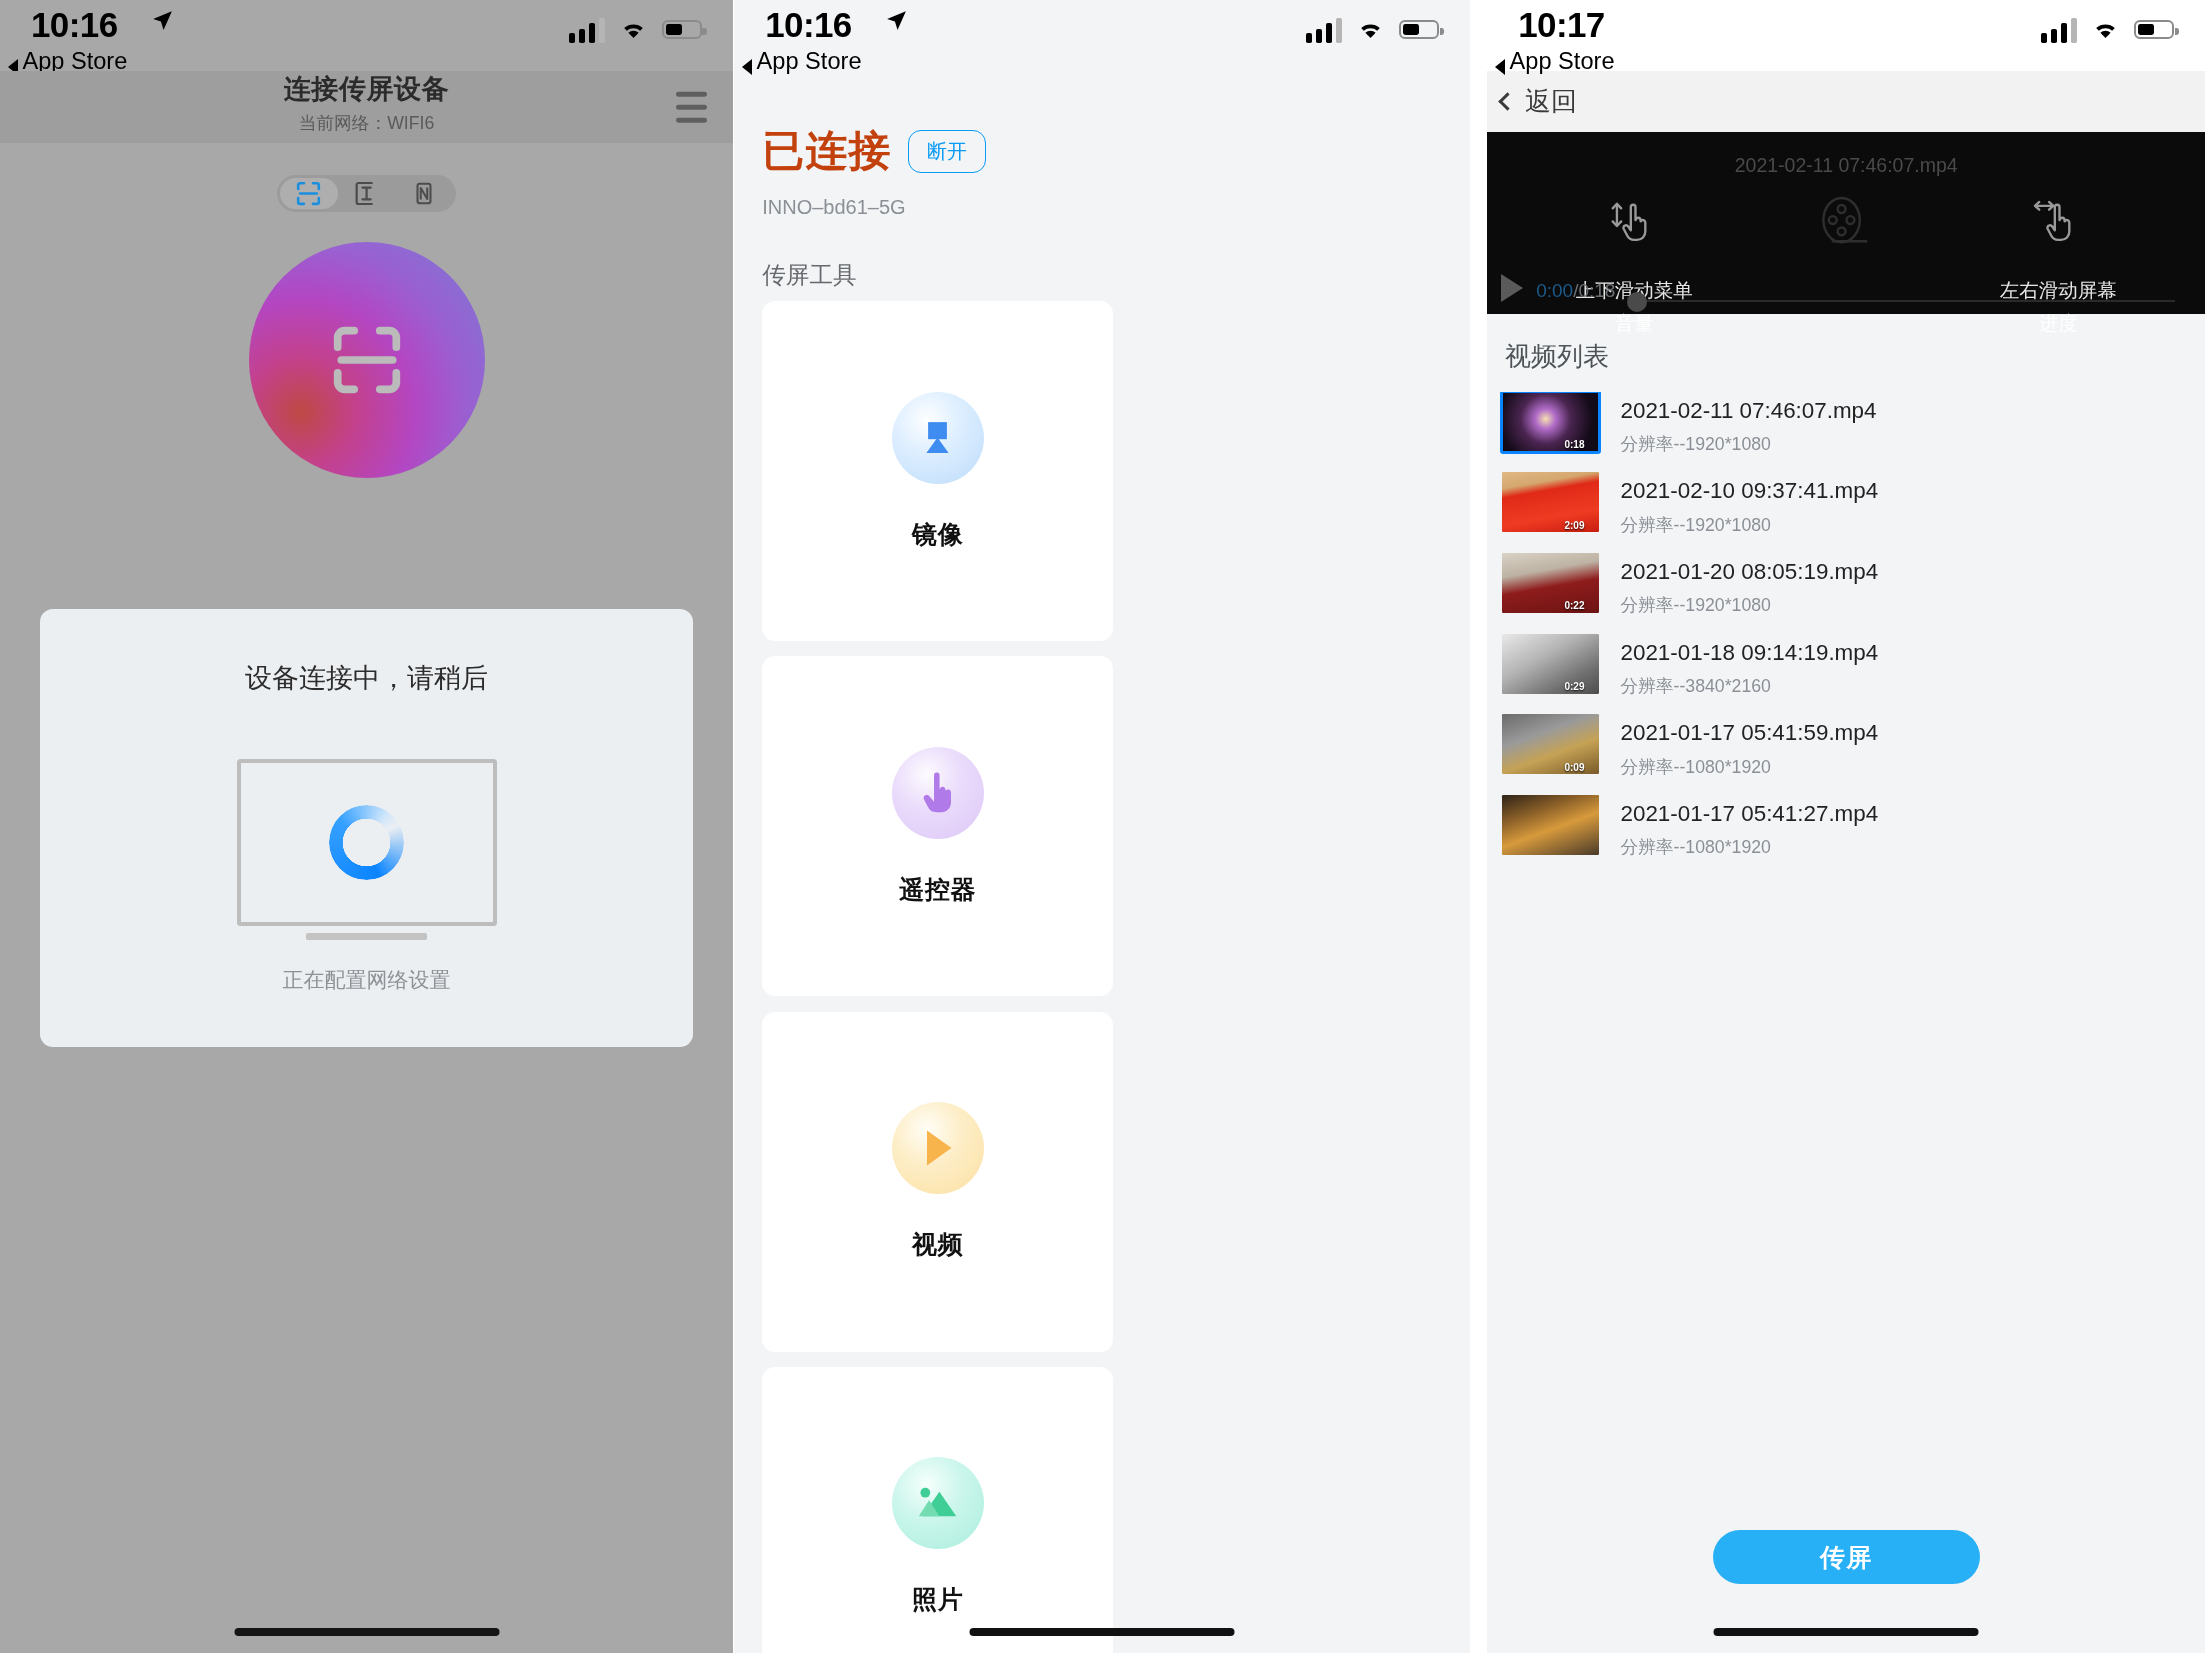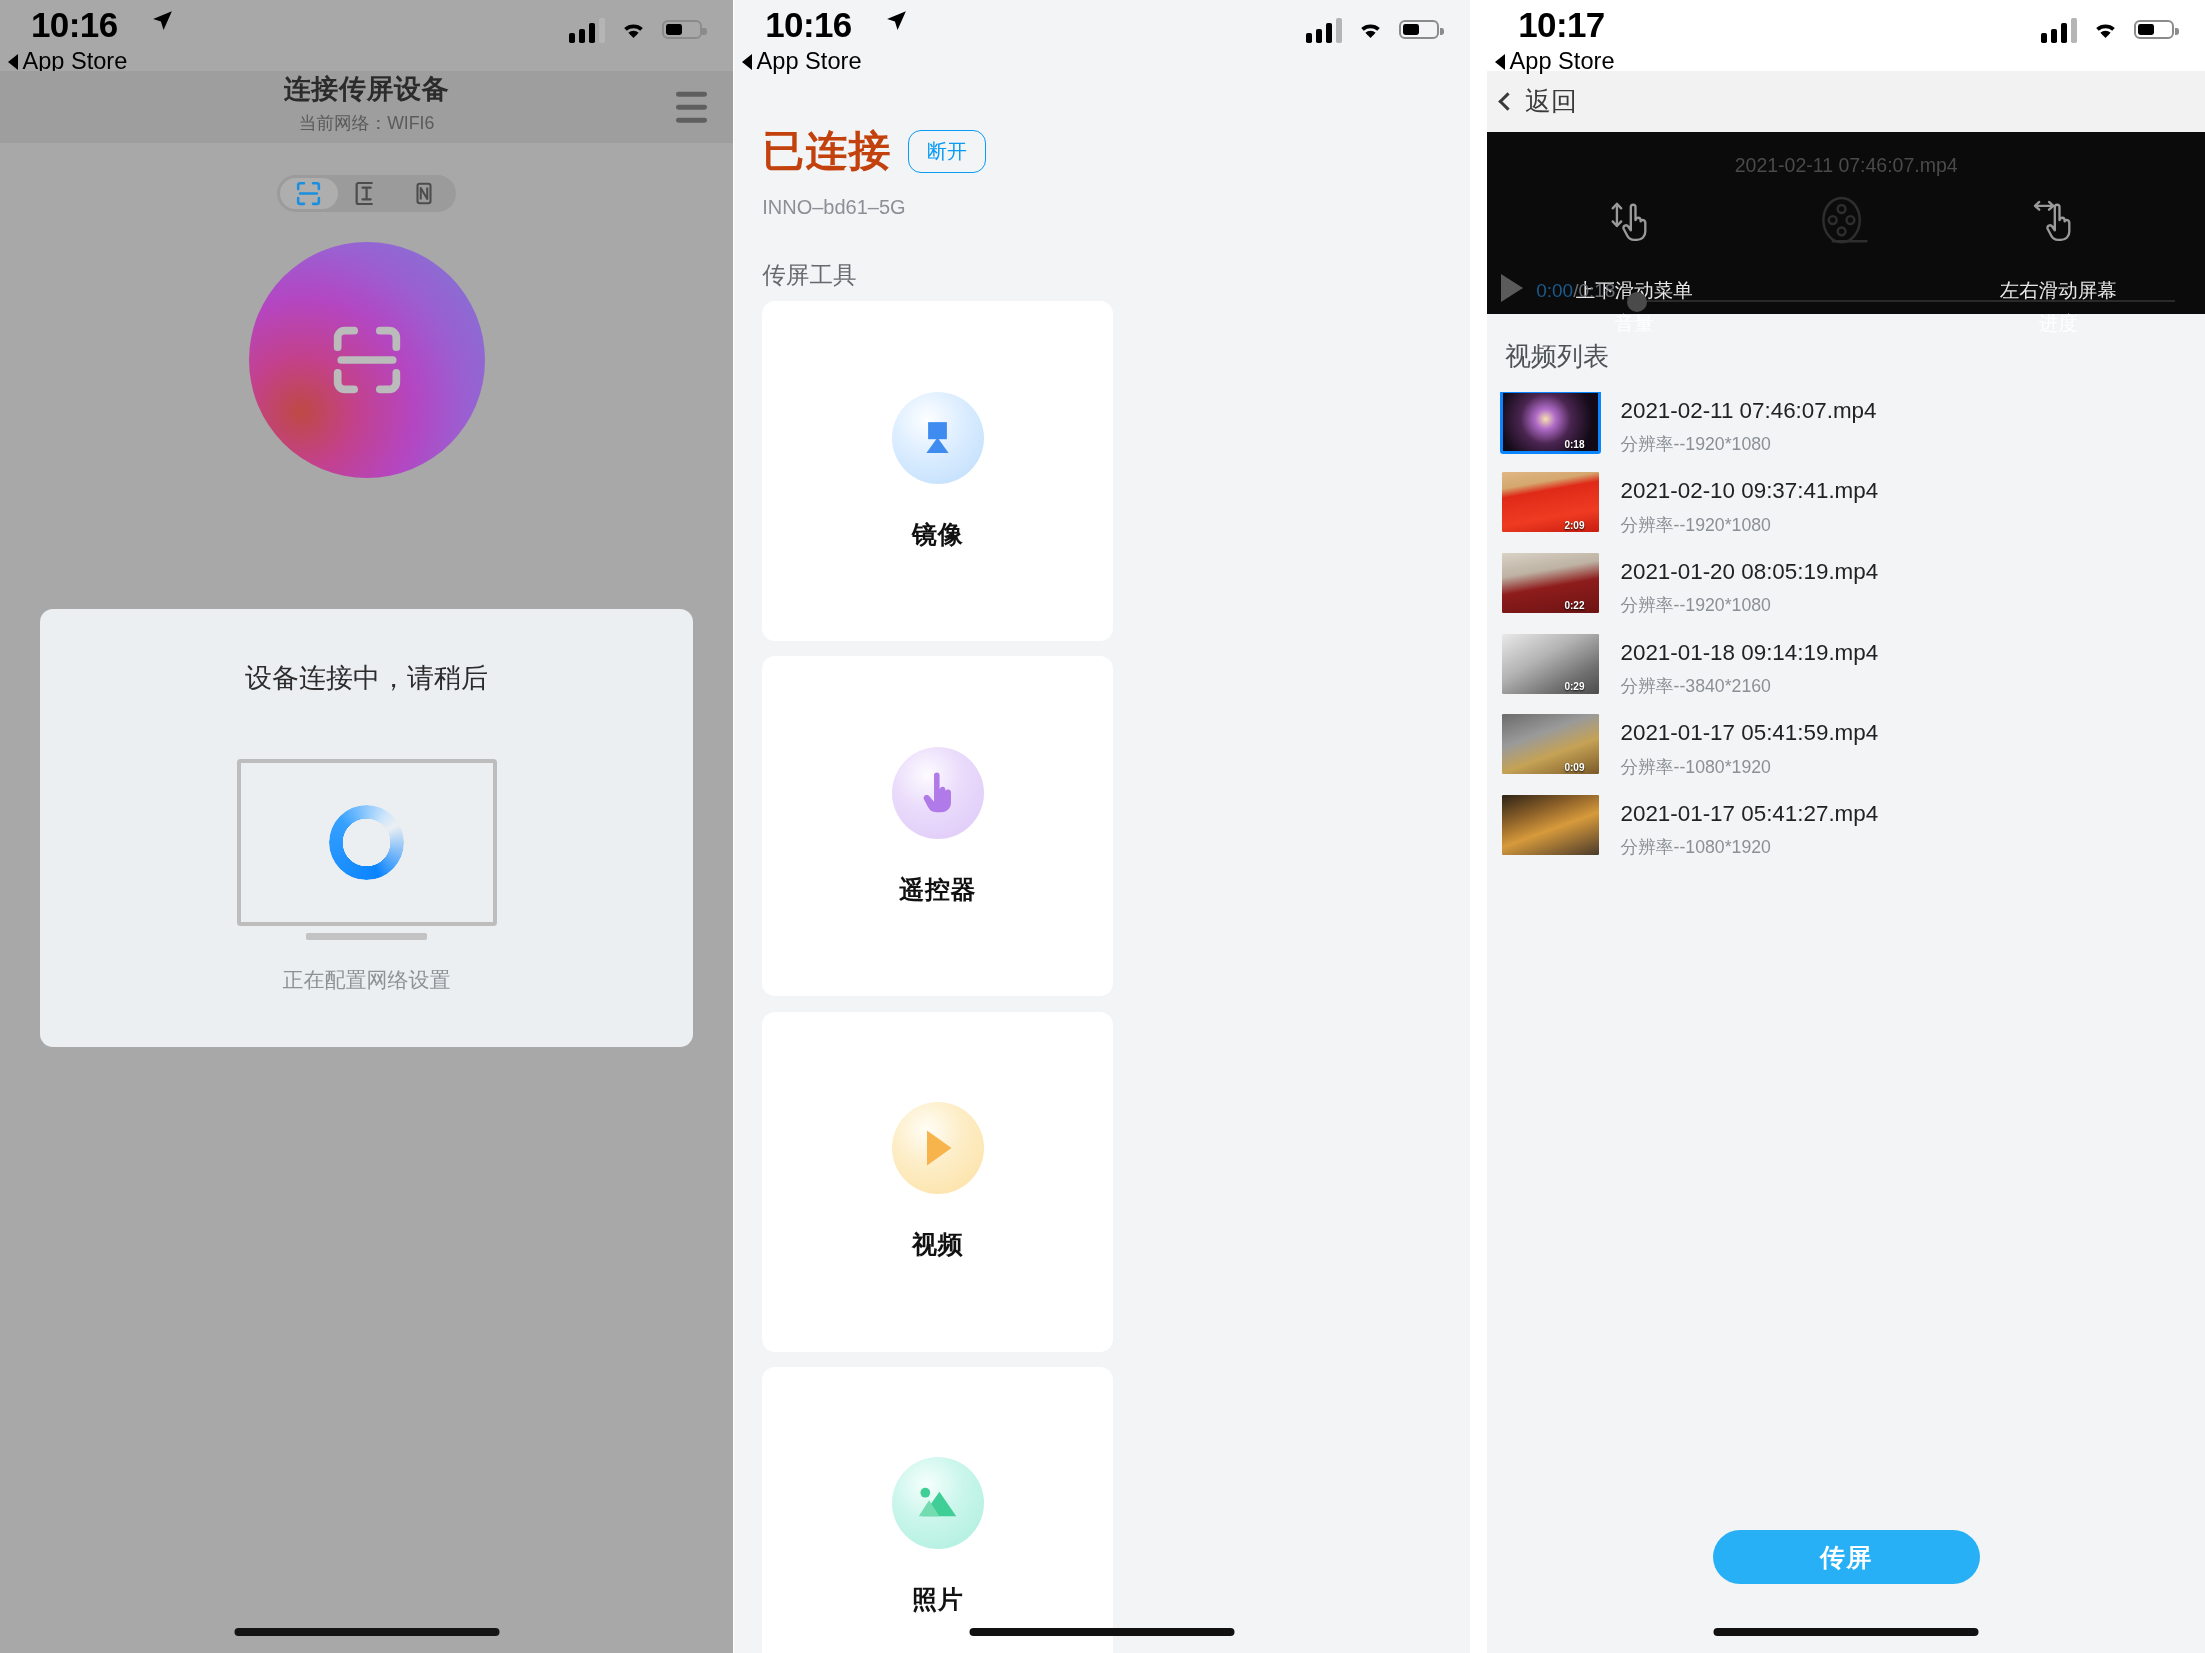--- a/index.html
+++ b/index.html
@@ -14,21 +14,21 @@
   .p2 { width:736px; background:#f2f4f6; }
   .gap2 { width:17px; background:#ffffff; flex:none; }
   .p3 { width:718px; background:#f2f4f6; }
 
   
   .statusbar { position:relative; height:71px; width:100%; }
   .sb-time { position:absolute; left:31px; top:4.7px; font-size:35px; font-weight:700;
      letter-spacing:-0.6px; color:#000; }
   .sb-loc { position:absolute; left:150px; top:8.3px; }
   .sb-appstore { position:absolute; left:8.3px; top:48px; font-size:23.6px; color:#000;
-     font-weight:400; display:flex; align-items:center; gap:4.1px; }
+     font-weight:400; display:flex; align-items:flex-end; gap:4.1px; }
   .tri-left { width:0;height:0;border-top:8.3px solid transparent;border-bottom:8.3px solid transparent;
      border-right:10.6px solid #000; }
   .sb-right { position:absolute; right:31px; top:16.5px; display:flex; align-items:center; gap:13px; }
   .bars { display:flex; align-items:flex-end; gap:3.5px; height:26px; }
   .bars i { display:block; width:6.5px; background:#000; border-radius:1.8px; }
   .bars i:nth-child(1){height:9.4px}.bars i:nth-child(2){height:14px}
   .bars i:nth-child(3){height:19.5px}.bars i:nth-child(4){height:25px;background:#b5b5b5}
   .batt { width:40px;height:19.5px;border:2.4px solid #8b8b8b;border-radius:5.9px;
      position:relative; display:flex; align-items:center; padding:1.8px; }
   .batt::after{content:"";position:absolute;right:-6.5px;top:5.9px;width:4.1px;height:7.7px;

